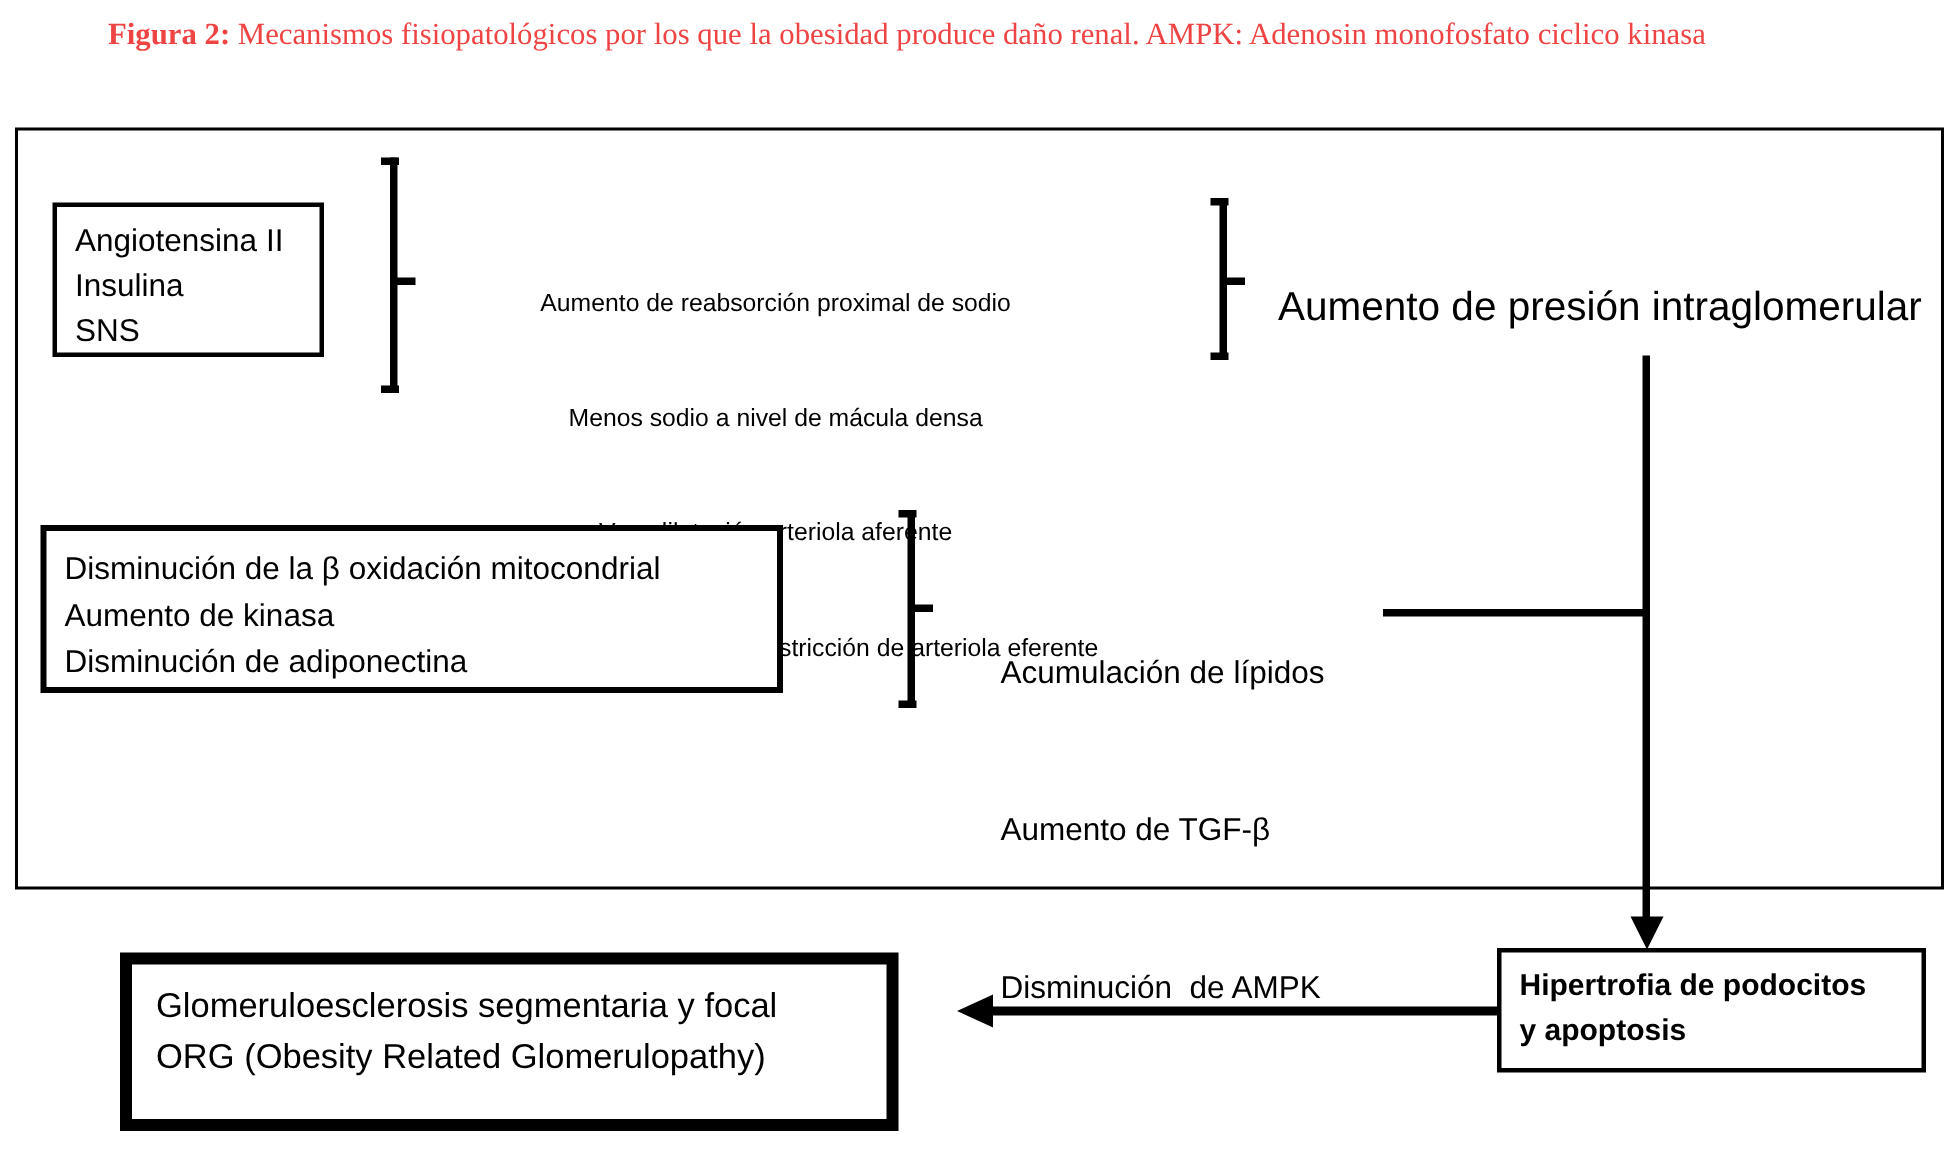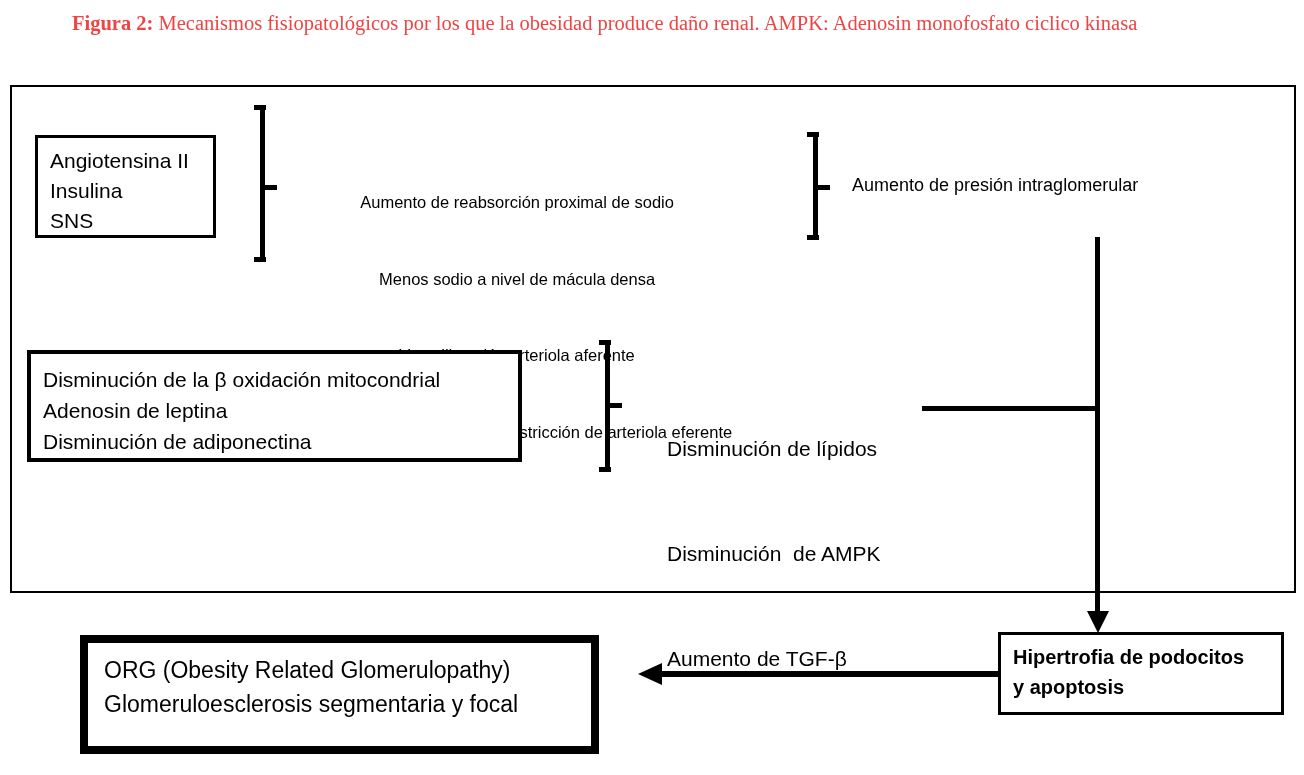--- a/index.html
+++ b/index.html
@@ -115,22 +115,22 @@
   }
   #list-hemodynamic {
     left: 290px;
     top: 52px;
     font-size: 16.5px;
     line-height: 25.5px;
     text-align: center;
   }
   #text-pressure {
     left: 840px;
-    top: 83px;
-    font-size: 18px;
+    top: 102px;
+    font-size: 27px;
     line-height: 30px;
   }
   #list-lipotoxic {
     left: 655px;
     top: 274px;
     font-size: 21px;
     line-height: 35px;
   }
 
   
@@ -251,47 +251,47 @@
     <span class="arm top"></span>
     <span class="stem"></span>
     <span class="nub"></span>
     <span class="arm bottom"></span>
   </div>
 
   <div class="text-block" id="text-pressure">Aumento de presión intraglomerular</div>
 
   <div class="node-box" id="box-lipid">
     <span class="line">Disminución de la β oxidación mitocondrial</span>
-    <span class="line">Adenosin de leptina</span>
+    <span class="line">Aumento de kinasa</span>
     <span class="line">Disminución de adiponectina</span>
   </div>
 
   <div class="brace" id="brace-lipotoxic">
     <span class="arm top"></span>
     <span class="stem"></span>
     <span class="nub"></span>
     <span class="arm bottom"></span>
   </div>
 
   <div class="text-block" id="list-lipotoxic">
-    <div>Disminución de lípidos</div>
+    <div>Acumulación de lípidos</div>
+    <div>Aumento de TGF-β</div>
     <div>Disminución  de AMPK</div>
-    <div>Aumento de TGF-β</div>
   </div>
 
   <div class="connector" id="conn-lipid-to-spine"></div>
   <div class="connector" id="conn-spine"></div>
   <div id="arrow-down"></div>
 
   <div class="node-box" id="box-podocyte">
     <span class="line">Hipertrofia de podocitos</span>
     <span class="line">y apoptosis</span>
   </div>
 
   <div class="connector" id="conn-podocyte-to-org"></div>
   <div id="arrow-left"></div>
 
   <div class="node-box" id="box-org">
+    <span class="line">Glomeruloesclerosis segmentaria y focal</span>
     <span class="line">ORG (Obesity Related Glomerulopathy)</span>
-    <span class="line">Glomeruloesclerosis segmentaria y focal</span>
   </div>
 
 </div>
 
 </body></html>

